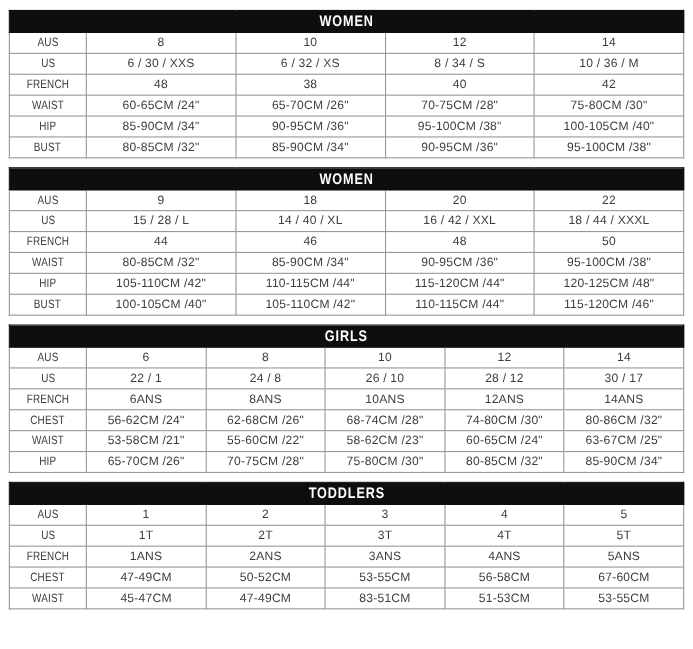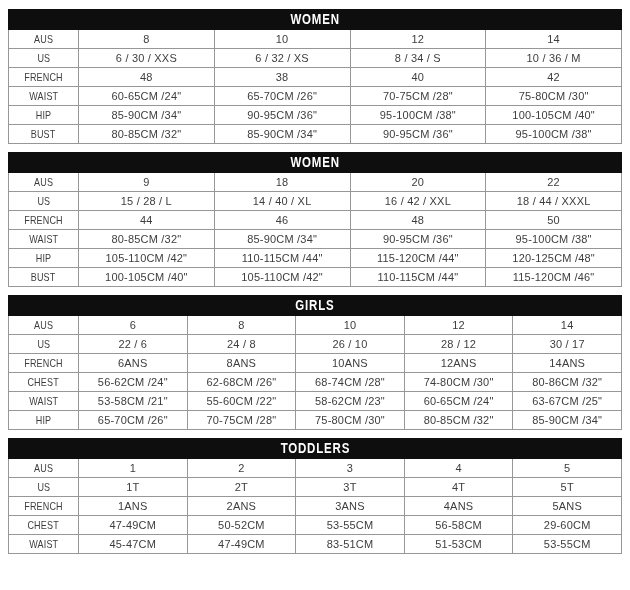--- a/index.html
+++ b/index.html
@@ -196,21 +196,21 @@
         <tr>
           <td class="row-label"><span class="cond">AUS</span></td>
           <td>6</td>
           <td>8</td>
           <td>10</td>
           <td>12</td>
           <td>14</td>
         </tr>
         <tr>
           <td class="row-label"><span class="cond">US</span></td>
-          <td>22 / 6</td>
+          <td>22 / 1</td>
           <td>24 / 8</td>
           <td>26 / 10</td>
           <td>28 / 12</td>
           <td>30 / 17</td>
         </tr>
         <tr>
           <td class="row-label"><span class="cond">FRENCH</span></td>
           <td>6ANS</td>
           <td>8ANS</td>
           <td>10ANS</td>
@@ -281,21 +281,21 @@
           <td>3ANS</td>
           <td>4ANS</td>
           <td>5ANS</td>
         </tr>
         <tr>
           <td class="row-label"><span class="cond">CHEST</span></td>
           <td>47-49CM</td>
           <td>50-52CM</td>
           <td>53-55CM</td>
           <td>56-58CM</td>
-          <td>29-60CM</td>
+          <td>67-60CM</td>
         </tr>
         <tr>
           <td class="row-label"><span class="cond">WAIST</span></td>
           <td>45-47CM</td>
           <td>47-49CM</td>
           <td>83-51CM</td>
           <td>51-53CM</td>
           <td>53-55CM</td>
         </tr>
       </tbody>

